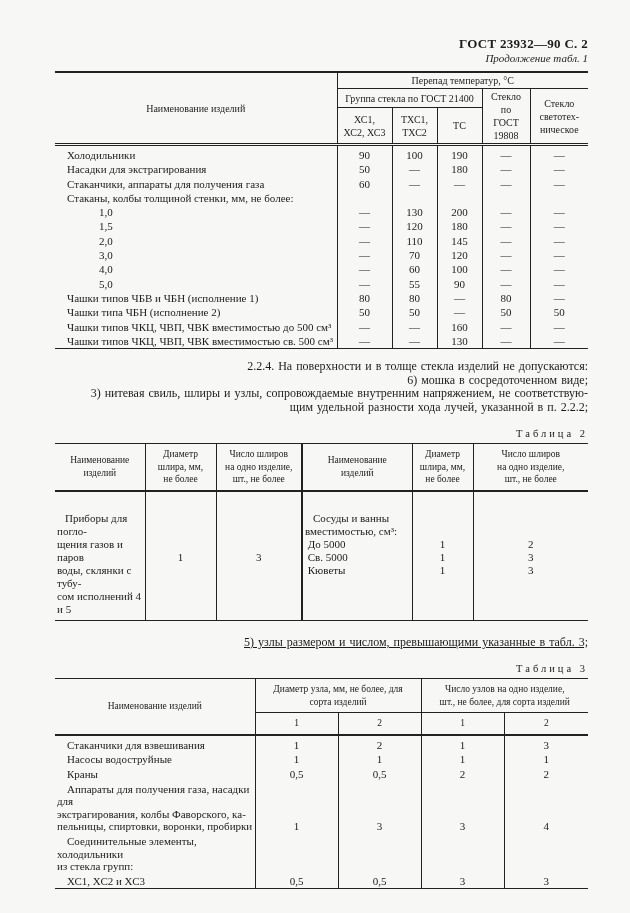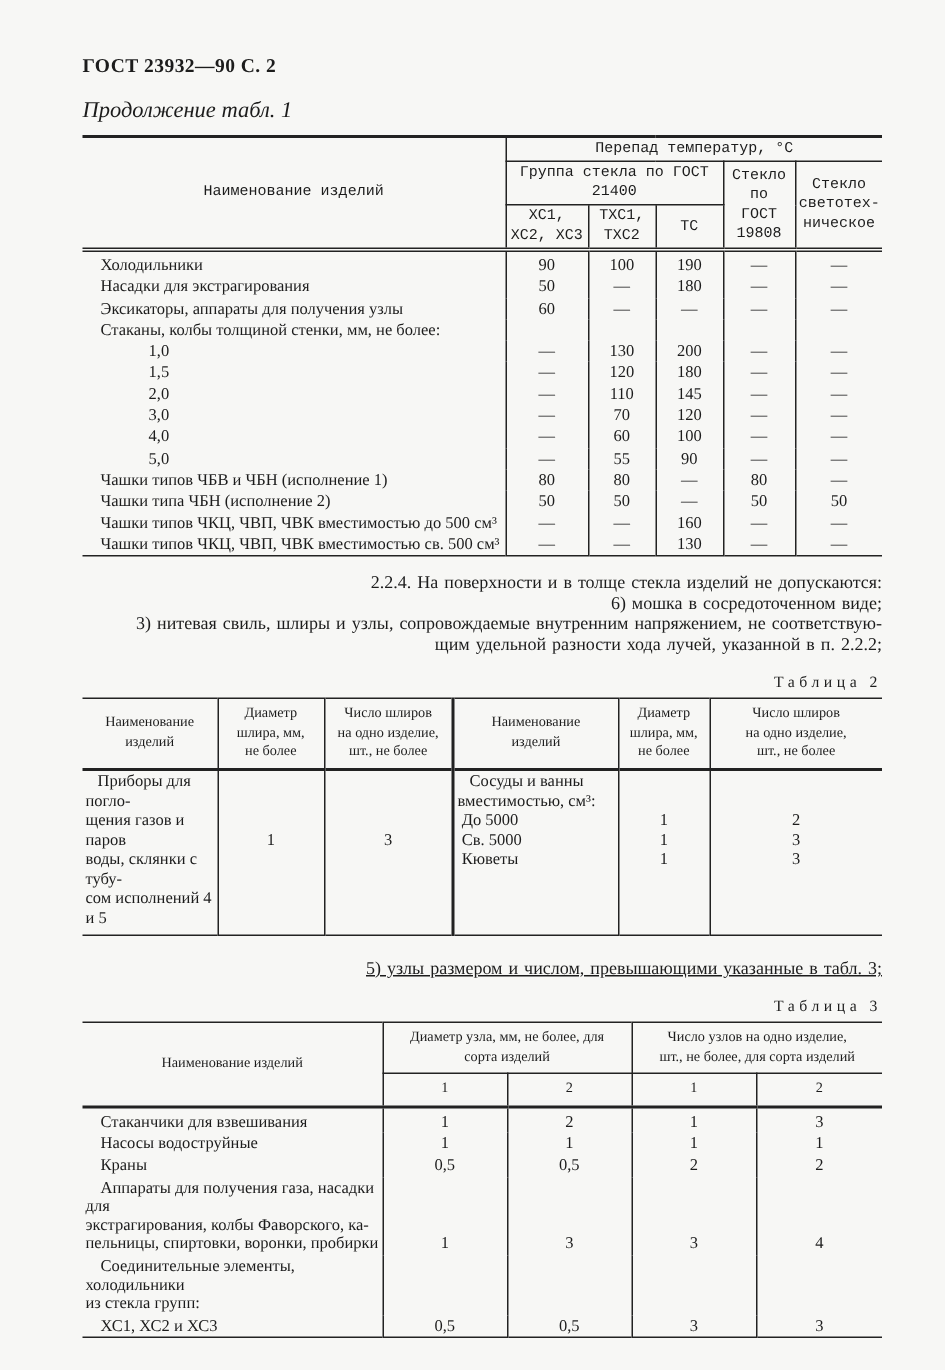--- a/index.html
+++ b/index.html
@@ -1,29 +1,29 @@
 <!DOCTYPE html>
 <html><head>
 <meta charset="utf-8">
 <style>
   html,body { margin:0; padding:0; }
   body { width:630px; height:913px; background:#f7f7f5; font-family:"Liberation Serif","DejaVu Serif",serif; color:#1c1c1c; }
   .page { position:relative; width:630px; height:913px; box-sizing:border-box; padding:36px 42px 0 55px; overflow:hidden; }
   .content { width:533px; }
 
-  .doc-title { text-align:left; font-weight:bold; font-size:13px; letter-spacing:.3px; }
-  .continuation { text-align:left; font-style:italic; font-size:15px; margin-top:14px; }
+  .doc-title { text-align:right; font-weight:bold; font-size:13px; letter-spacing:.3px; }
+  .continuation { text-align:right; font-style:italic; font-size:11px; }
 
   table { border-collapse:collapse; width:533px; table-layout:fixed; }
   th { font-weight:normal; white-space:pre-line; text-align:center; vertical-align:middle; }
   td, th { padding:1px 2px; }
 
   
   .t1 { margin-top:7px; border-top:2px solid #222; border-bottom:1px solid #222; }
-  .t1 th { font-size:10px; line-height:1.3; border:1px solid #222; border-top:none;font-family:Liberation Mono, monospace; }
+  .t1 th { font-size:10px; line-height:1.3; border:1px solid #222; border-top:none; }
   .t1 th:first-child { border-left:none; }
   .t1 tr th:last-child { border-right:none; }
   .t1 th.inner-last { border-right:1px solid #222; }
   .t1 tbody td { border:none; border-left:1px solid #222; font-size:11px; line-height:12.3px; }
   .t1 tbody td:first-child { border-left:none; }
   .t1 tbody tr.first td { border-top:3px double #222; padding-top:3px; }
   .t1 td.name { white-space:nowrap; text-indent:10px; overflow:hidden; }
   .t1 td.name[data-ind="1"] { text-indent:42px; }
   .t1 td.val { text-align:center; }
 
@@ -34,21 +34,21 @@
 
   .tbl-label { text-align:right; font-size:10.5px; letter-spacing:3px; margin-top:14px; margin-bottom:4px; }
 
   
   .t2 { border-top:1px solid #222; border-bottom:1px solid #222; }
   .t2 th { font-size:9.5px; line-height:1.32; border:1px solid #222; border-top:none; padding:4px 2px; }
   .t2 th:first-child, .t2 td:first-child { border-left:none; }
   .t2 th:last-child, .t2 td:last-child { border-right:none; }
   .t2 th.mid, .t2 td.mid { border-left:2px solid #222; }
   .t2 tbody td { border:none; border-left:1px solid #222; font-size:11px; line-height:13px; vertical-align:top;
-                 white-space:pre-line; padding-top:1px; padding-bottom:4px; }
+                 white-space:pre-line; padding-top:20px; padding-bottom:4px; }
   .t2 tbody tr.first td { border-top:2px solid #222; }
   .t2 td.nm { text-indent:8px; }
   .t2 td.vv { text-align:center; }
 
   
   .t3 { border-top:1px solid #222; border-bottom:1px solid #222; }
   .t3 th { font-size:9.5px; line-height:1.32; border:1px solid #222; border-top:none; padding:4px 2px; }
   .t3 th:first-child, .t3 td:first-child { border-left:none; }
   .t3 tr th:last-child, .t3 td:last-child { border-right:none; }
   .t3 tbody td { border:none; border-left:1px solid #222; font-size:11px; line-height:12.6px; }
@@ -112,21 +112,21 @@
           <tr class="trow">
             <td class="name" data-ind="0">Насадки для экстрагирования</td>
             <td class="val">50</td>
             <td class="val">—</td>
             <td class="val">180</td>
             <td class="val">—</td>
             <td class="val">—</td>
           </tr>
 
           <tr class="trow">
-            <td class="name" data-ind="0">Эксикаторы, аппараты для получения узлы</td>
+            <td class="name" data-ind="0">Стаканчики, аппараты для получения газа</td>
             <td class="val">60</td>
             <td class="val">—</td>
             <td class="val">—</td>
             <td class="val">—</td>
             <td class="val">—</td>
           </tr>
 
           <tr class="trow">
             <td class="name" data-ind="0">Стаканы, колбы толщиной стенки, мм, не более:</td>
             <td class="val"></td>

